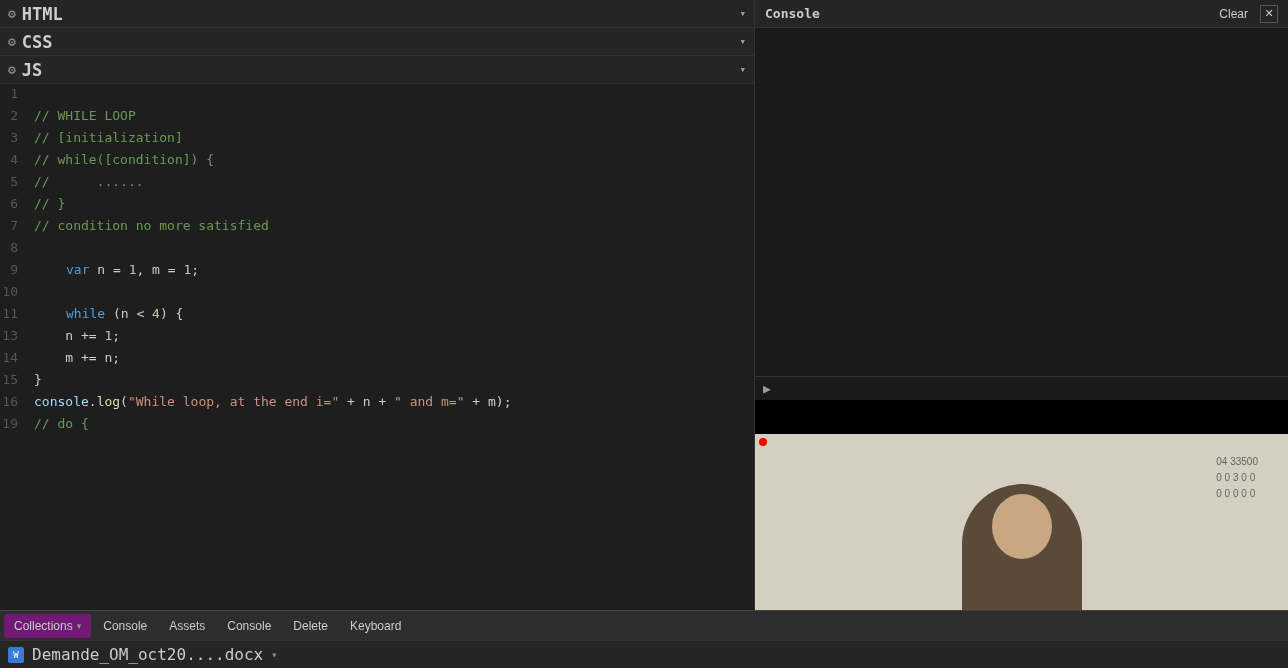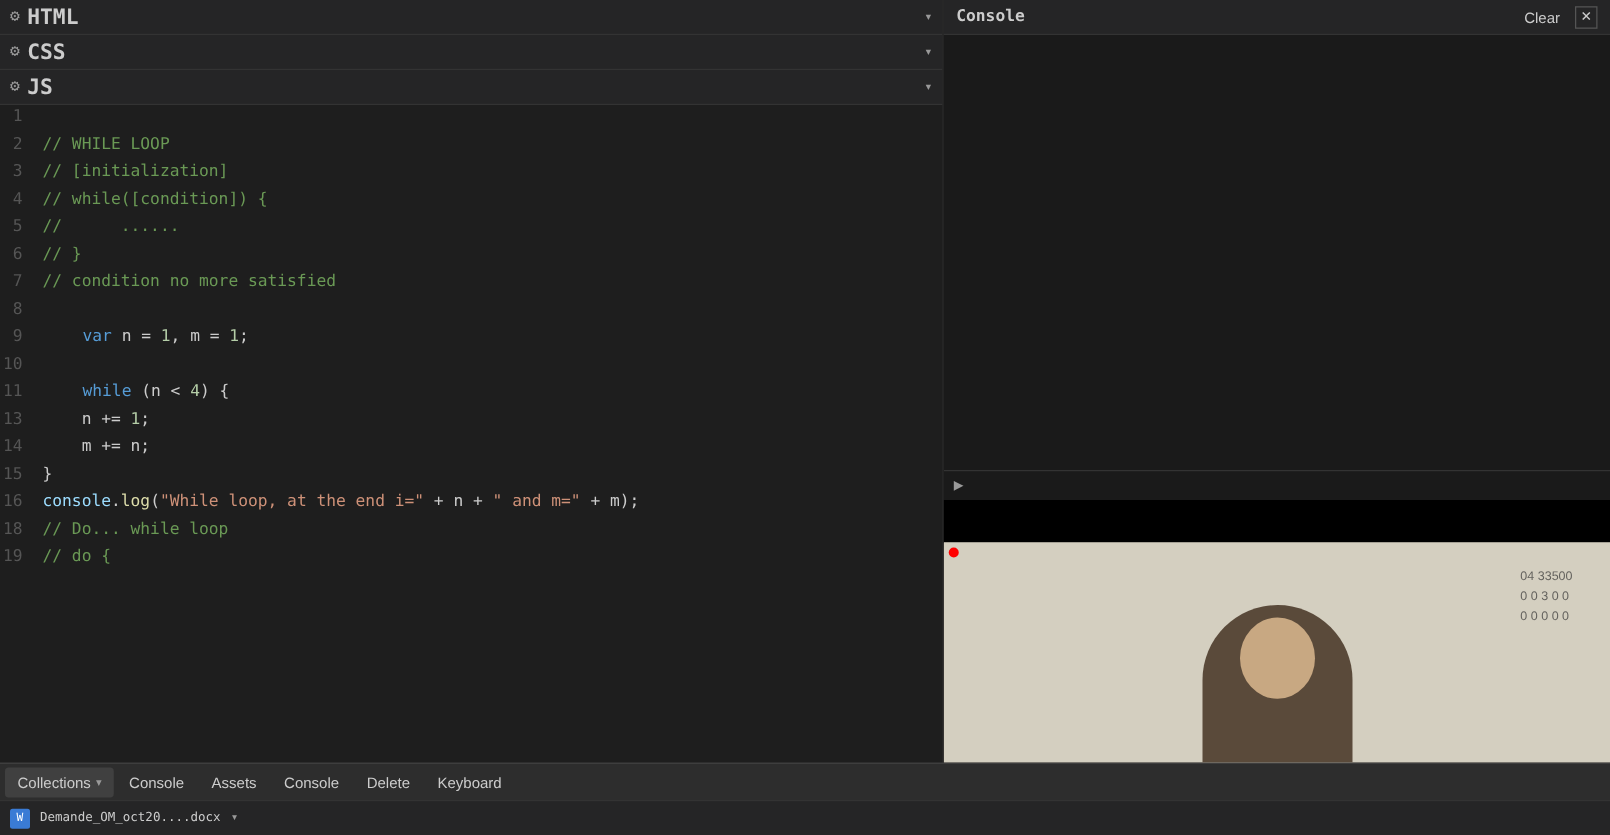--- a/index.html
+++ b/index.html
@@ -259,21 +259,21 @@
       color: #ccc;
       font-size: 12px;
       padding: 4px 10px;
       cursor: pointer;
       border-radius: 3px;
       height: 24px;
       display: flex;
       align-items: center;
       gap: 4px;
     }
-    .toolbar-btn.active { background: #404040; }
+    .toolbar-btn.active { background: #701a75; }
     .toolbar-btn .dropdown-arrow {
       font-size: 9px;
       color: #999;
     }
 
     
     .status-bar {
       height: 28px;
       background: #252526;
       border-top: 1px solid #333;
@@ -288,21 +288,21 @@
       background: #3a7bd5;
       display: flex;
       align-items: center;
       justify-content: center;
       font-size: 9px;
       color: white;
       border-radius: 2px;
     }
     .file-name {
       color: #ccc;
-      font-size: 10px;
+      font-size: 16px;
     }
     .file-dropdown {
       color: #999;
       font-size: 10px;
       cursor: pointer;
     }
   </style>
 </head>
 <body>
 
@@ -389,24 +389,20 @@
     <td class="line-number">14</td>
     <td class="code-content">    m += n;</td>
   </tr>
             <tr>
     <td class="line-number">15</td>
     <td class="code-content">}</td>
   </tr>
             <tr>
     <td class="line-number">16</td>
     <td class="code-content"><span class="prop">console</span>.<span class="fn">log</span>(<span class="str">"While loop, at the end i="</span> + n + <span class="str">" and m="</span> + m);</td>
-  </tr>
-            <tr>
-    <td class="line-number">18</td>
-    <td class="code-content"><span class="comment">// Do... while loop</span></td>
   </tr>
             <tr>
     <td class="line-number">19</td>
     <td class="code-content"><span class="comment">// do {</span></td>
   </tr>
           </tbody>
       </table>
     </div>
   </div>
 

